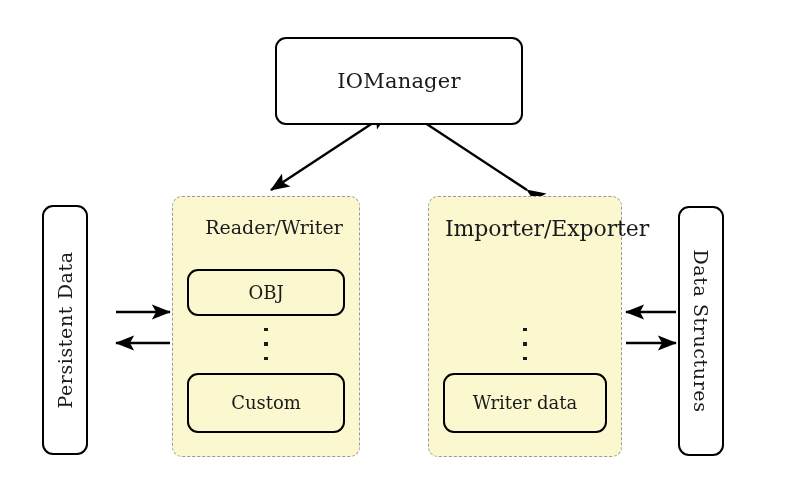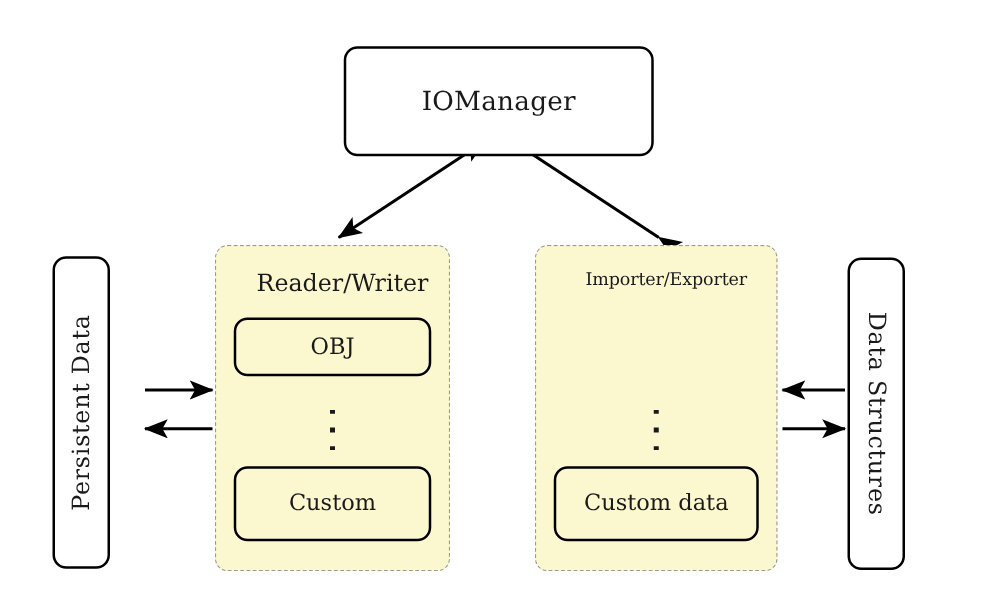--- a/index.html
+++ b/index.html
@@ -106,42 +106,42 @@
     left: 0;
     right: 0;
     top: 19px;
     text-align: center;
     font-size: 19px;
     color: #1a1a1a;
     white-space: nowrap;
     margin-left: 16px;
   }
   #group-importer-exporter .group-title {
-    font-size: 14px;
+    font-size: 22px;
     letter-spacing: -.1px;
   }
   
   .item-box {
     position: absolute;
     box-sizing: border-box;
     border: 2.6px solid #000000;
     border-radius: 11px;
     background: #fbf8d0;
     display: flex;
     align-items: center;
     justify-content: center;
     text-align: center;
     font-size: 18px;
     line-height: 1.22;
     color: #1a1a1a;
   }
   .item-top {
     left: 14px;
     right: 14px;
-    top: 57px;
+    top: 72px;
     height: 47px;
   }
   .item-bottom {
     left: 14px;
     right: 14px;
     top: 176px;
     height: 60px;
   }
   .ellipsis-v {
     position: absolute;
@@ -228,18 +228,18 @@
 
 
     <div class="ellipsis-v">
       <span></span>
       <span></span>
       <span></span>
     </div>
 
     <div class="item-box item-bottom">
       <span>
-        <span>Custom data</span><br>
+        <span>Writer data</span><br>
       </span>
     </div>
   </div>
 
 </div>
 
 </body></html>

